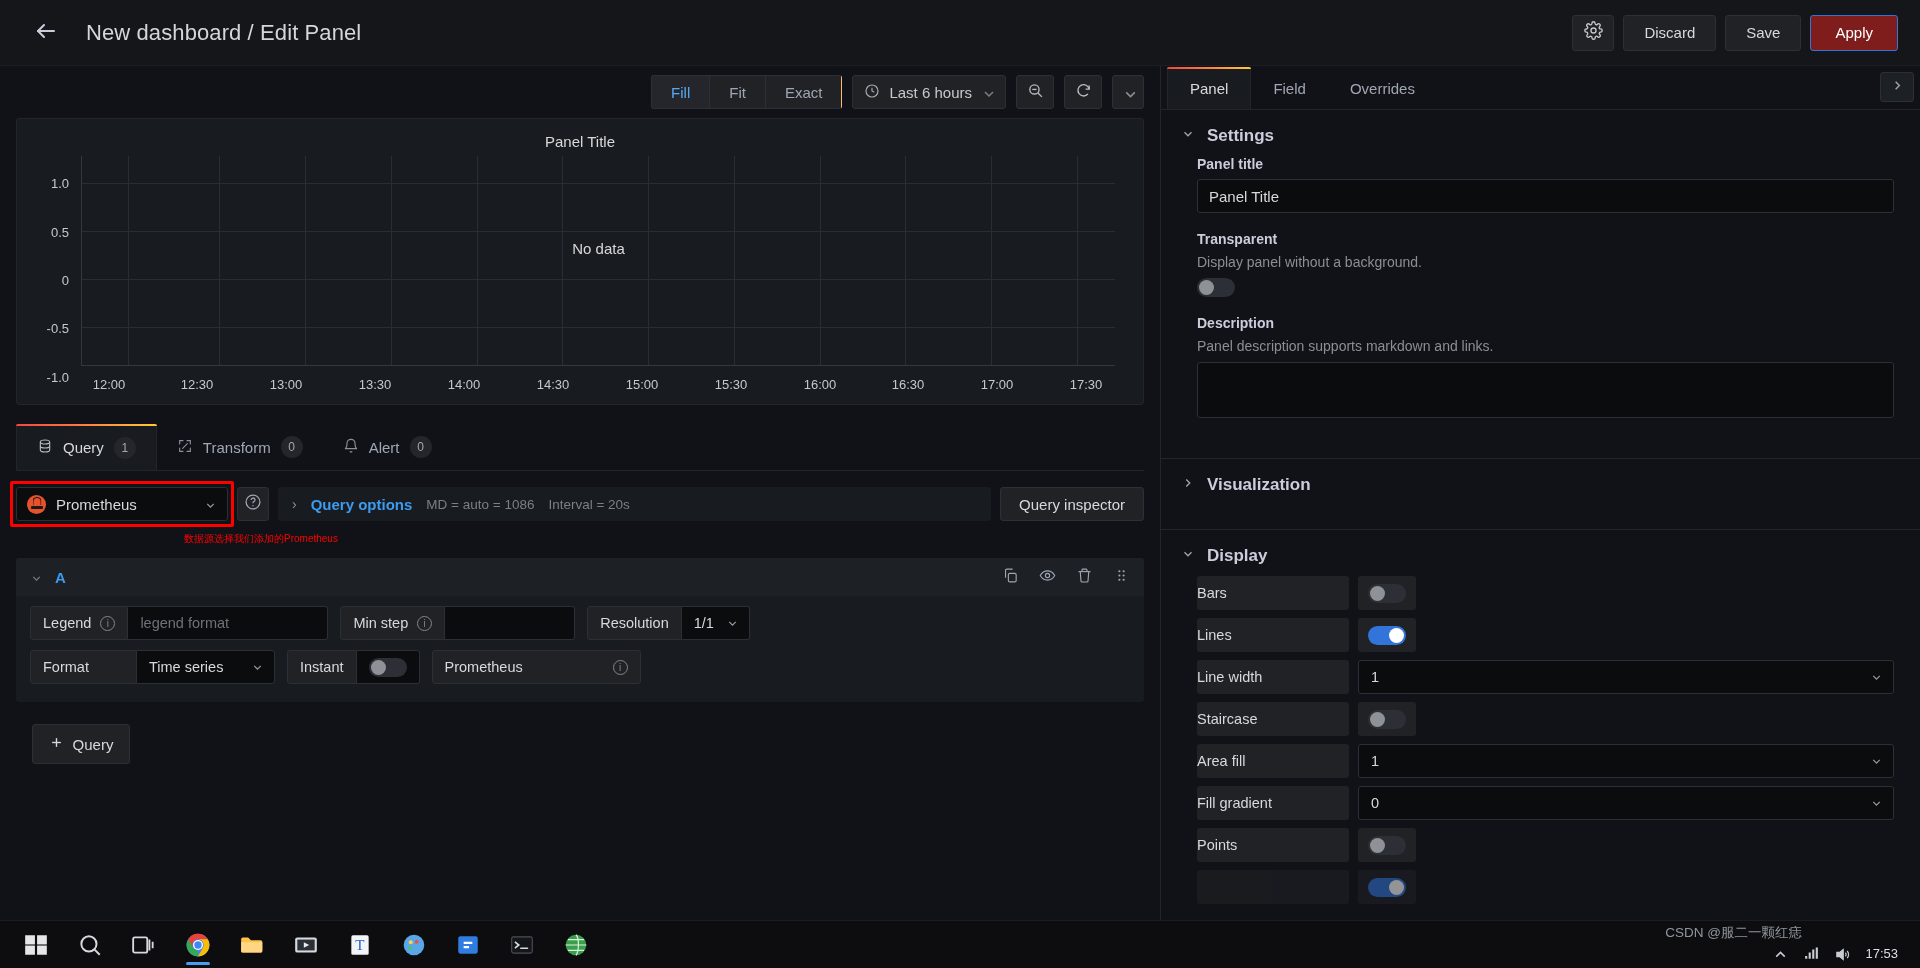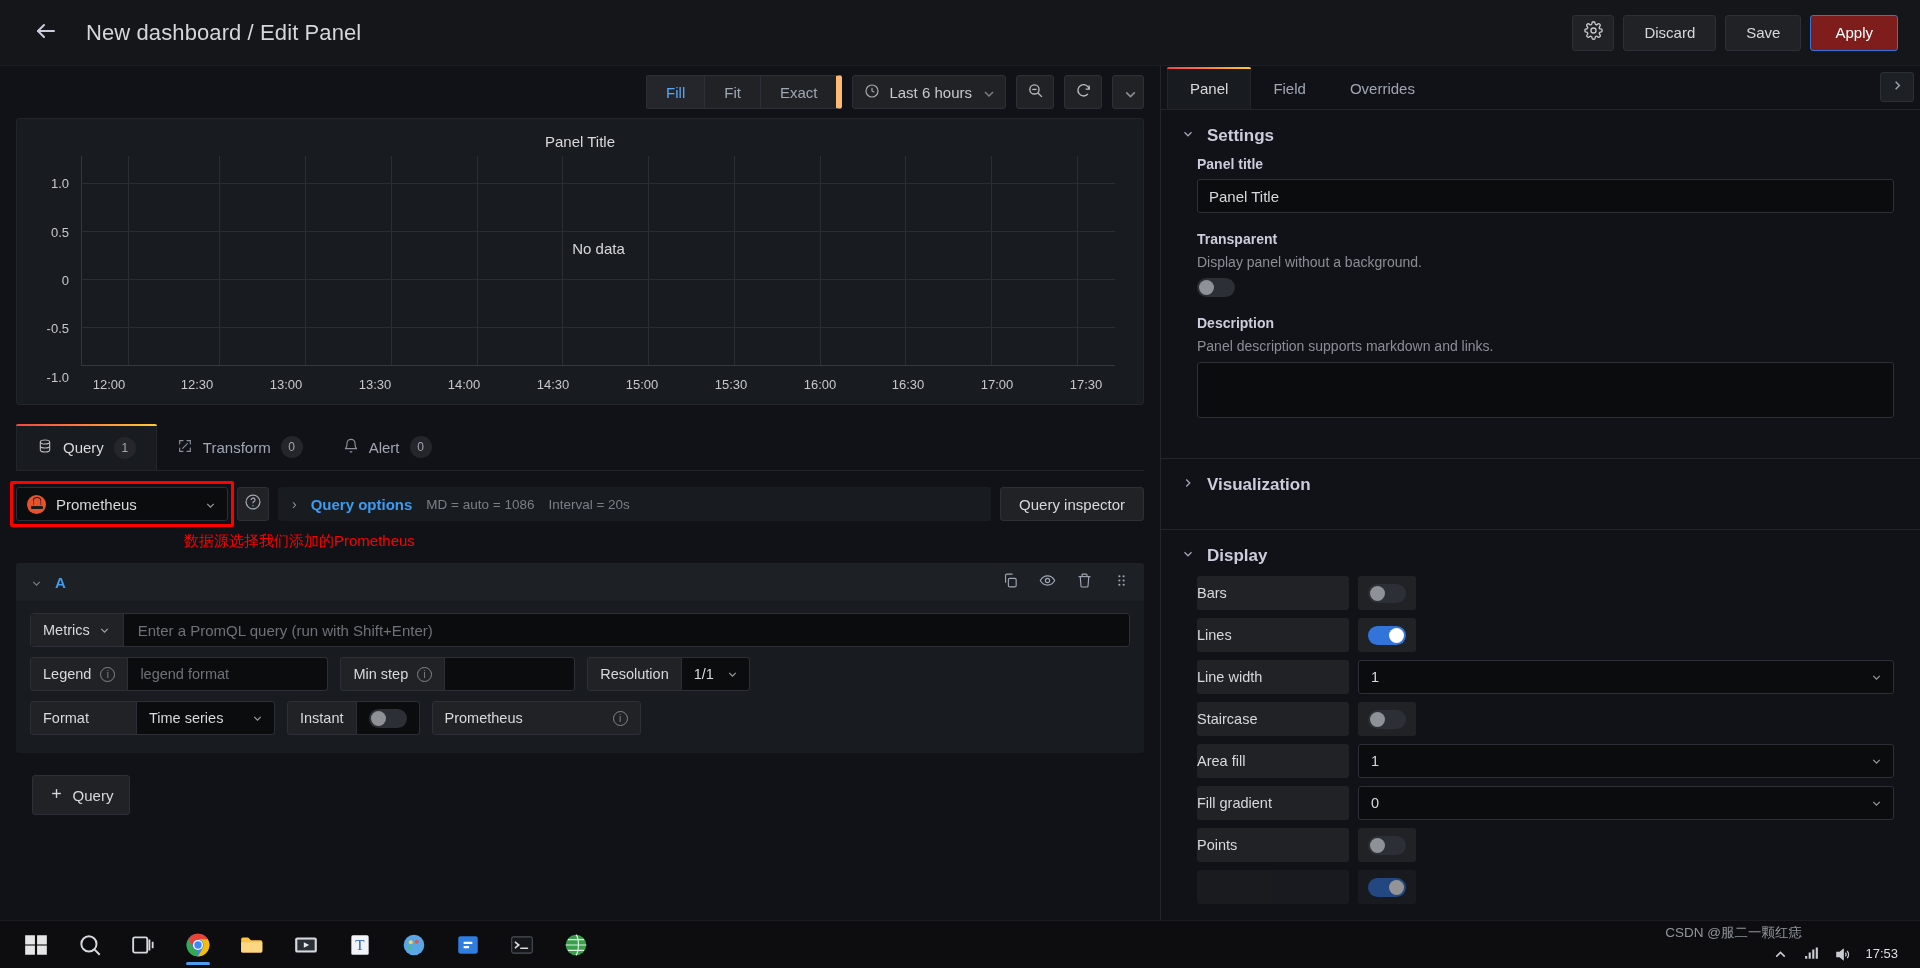--- a/index.html
+++ b/index.html
@@ -62,21 +62,21 @@
     height: 52px; display: flex; align-items: center;
     justify-content: flex-end; padding: 0 16px 0 0; gap: 10px;
   }
   .seg-group { display: flex; border-radius: 3px; overflow: hidden; }
   .seg {
     height: 34px; padding: 0 19px; background: #202226;
     border: 1px solid #2c2f36; border-right: none;
     color: #9fa7b3; font-size: 15px; cursor: pointer;
     display: flex; align-items: center; justify-content: center;
   }
-  .seg:last-child { border-right: 6px solid #fdba74; }
+  .seg:last-child { border-right: 1px solid #fdba74; }
   .seg.active { color: #56a8f5; background: #24262b; }
 
   .timepick {
     height: 34px; display: flex; align-items: center; gap: 9px;
     background: #202226; border: 1px solid #2c2f36; border-radius: 3px;
     padding: 0 11px; cursor: pointer; color: #c7c9cc; font-size: 15px;
   }
   .timepick svg { width: 16px; height: 16px; opacity: .8; }
   .chev { width: 13px; height: 13px; opacity: .7; }
   .tool-ico {
@@ -188,21 +188,21 @@
   .qopts-bar .arrow { color: #8e8e8e; font-size: 14px; }
   .qopts-label { color: #3d9bf0; font-size: 15px; font-weight: 600; cursor: pointer; }
   .qopts-meta { color: #7b7f86; font-size: 13.5px; }
   .qinspector {
     height: 34px; padding: 0 18px; background: #202226;
     border: 1px solid #2c2f36; border-radius: 3px;
     color: #d8d9da; font-size: 15px; cursor: pointer;
     display: flex; align-items: center;
   }
   .annot-red {
-    color: #ff0000; font-size: 15px;
+    color: #ff0000; font-size: 10px;
     margin: 11px 0 0 168px;
   }
 
   
   .qrow-card { margin-top: 12px; background: #181b1f; border-radius: 3px; }
   .qrow-head {
     height: 38px; display: flex; align-items: center;
     padding: 0 14px; gap: 12px; background: #1d2025;
     border-radius: 3px 3px 0 0;
   }
@@ -600,31 +600,20 @@
                     <circle cx="15" cy="6" r="1.5"></circle>
                   <circle cx="9" cy="12" r="1.5"></circle>
                     <circle cx="15" cy="12" r="1.5"></circle>
                   <circle cx="9" cy="18" r="1.5"></circle>
                     <circle cx="15" cy="18" r="1.5"></circle>
                 </svg>
               </span>
             </span>
           </div>
 
-          <div class="promql-input">
-            <div class="metrics-btn">
-              <span>Metrics</span>
-              <span class="chev">
-                <svg viewBox="0 0 24 24" fill="none" stroke="currentColor" stroke-width="2.2">
-                    <polyline points="6 9 12 15 18 9"></polyline>
-                  </svg>
-              </span>
-            </div>
-            <div class="promql-ph">Enter a PromQL query (run with Shift+Enter)</div>
-          </div>
 
           <div class="field-row">
             <div class="fld-label">
               <span>Legend</span>
               <span class="info-i">i</span>
             </div>
             <div class="fld-input" style="width:200px">legend format</div>
             <div class="gap"></div>
             <div class="fld-label">
               <span>Min step</span>

